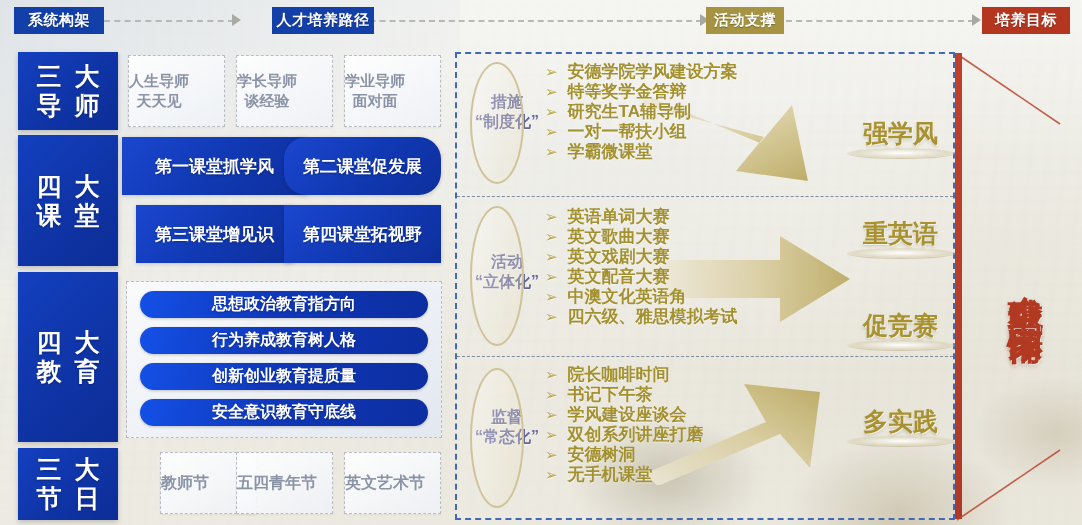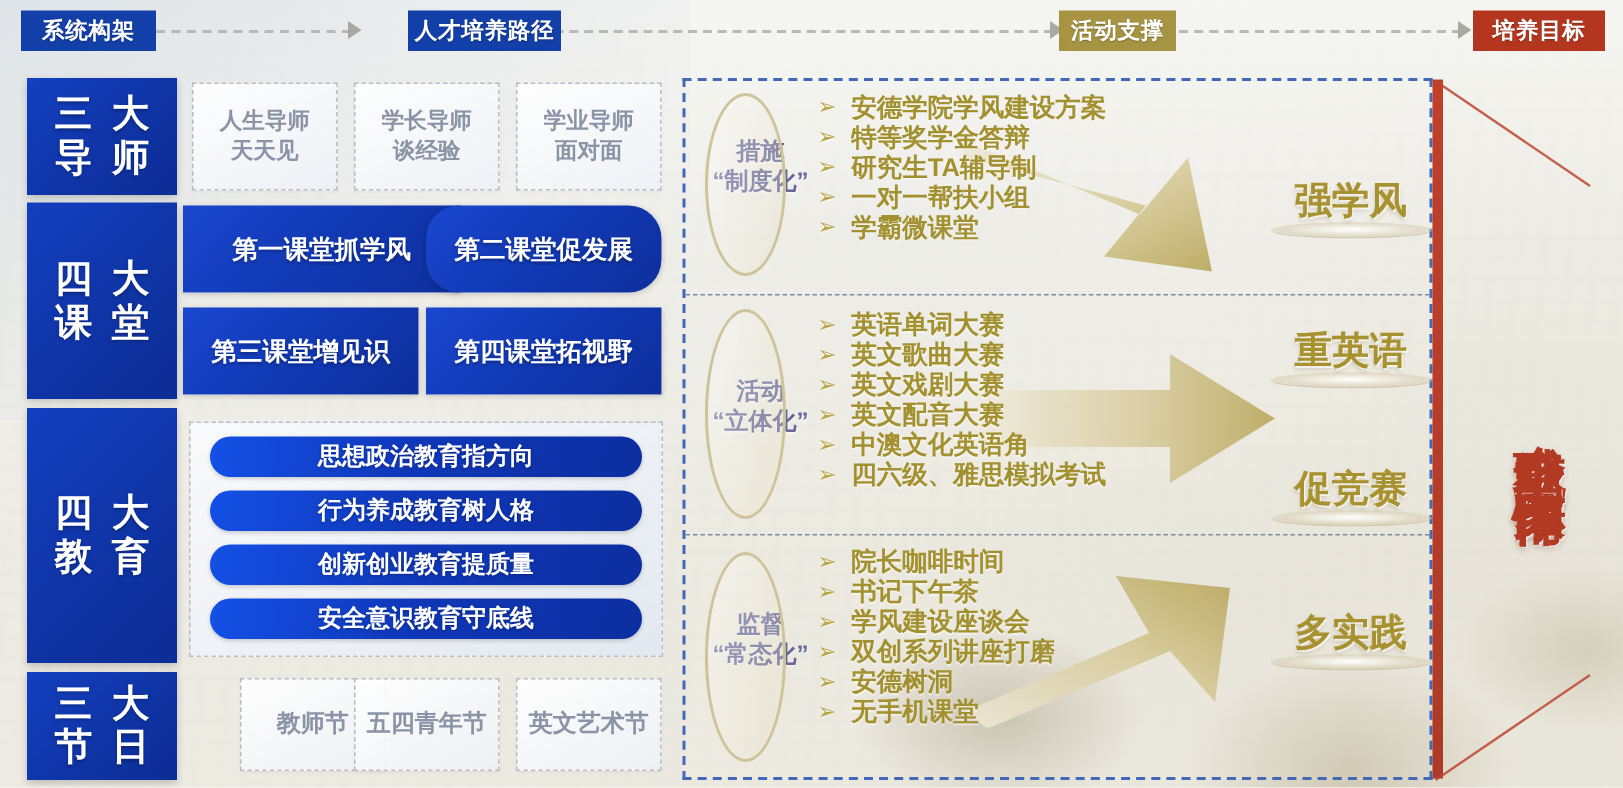--- a/index.html
+++ b/index.html
@@ -77,21 +77,21 @@
     color: #fff; font-weight: bold; font-size: 25px; line-height: 1.08;
     text-shadow: 0 1px 2px rgba(0,0,0,.30);
   }
   .cat-grid span { text-align: center; }
 
   
   .soft-card {
     position: absolute; z-index: 5;
     border: 1px dashed #b9bcc2;
     background: linear-gradient(150deg, rgba(255,255,255,.93), rgba(238,241,247,.86));
-    display: flex; align-items: center; justify-content: center; text-align: center;
+    display: flex; align-items: center; justify-content: flex-start; text-align: center;
     color: #8b93a6; font-weight: bold; font-size: 15px; line-height: 1.35;
     box-shadow: 0 1px 2px rgba(0,0,0,.05);
   }
   .class-card {
     position: absolute; z-index: 5;
     background: linear-gradient(135deg, #1a47cf 0%, #1139b4 50%, #0e2f9c 100%);
     display: flex; align-items: center; justify-content: center;
     color: #ffffff; font-weight: bold; font-size: 17px; white-space: nowrap;
     text-shadow: 0 1px 2px rgba(0,0,0,.30);
     box-shadow: 0 1px 4px rgba(0,0,0,.18);
@@ -244,21 +244,21 @@
   </div>
   <div class="soft-card" style="left:344px; top:55px; width:97px; height:72px;">
     <div>
       <div>学业导师</div>
       <div>面对面</div>
     </div>
   </div>
 
   <div class="class-card" style="left:122px; top:137px; width:185px; height:58px;">第一课堂抓学风</div>
   <div class="class-card" style="left:284px; top:137px; width:157px; height:58px;border-radius:22px;">第二课堂促发展</div>
-  <div class="class-card" style="left:122px; top:205px; width:157px; height:58px;">第三课堂增见识</div>
+  <div class="class-card" style="left:136px; top:205px; width:157px; height:58px;">第三课堂增见识</div>
   <div class="class-card" style="left:284px; top:205px; width:157px; height:58px;">第四课堂拓视野</div>
 
   <div class="edu-panel" style="left:126px; top:281px; width:316px; height:157px;"></div>
   <div class="edu-pill" style="left:140px; top:291px; width:288px; height:27px;">思想政治教育指方向</div>
   <div class="edu-pill" style="left:140px; top:327px; width:288px; height:27px;">行为养成教育树人格</div>
   <div class="edu-pill" style="left:140px; top:363px; width:288px; height:27px;">创新创业教育提质量</div>
   <div class="edu-pill" style="left:140px; top:399px; width:288px; height:27px;">安全意识教育守底线</div>
 
   <div class="soft-card" style="left:128px; top:452px; width:97px; height:62px; font-size:16px;margin-left:32px;">教师节</div>
   <div class="soft-card" style="left:236px; top:452px; width:97px; height:62px; font-size:16px;">五四青年节</div>

